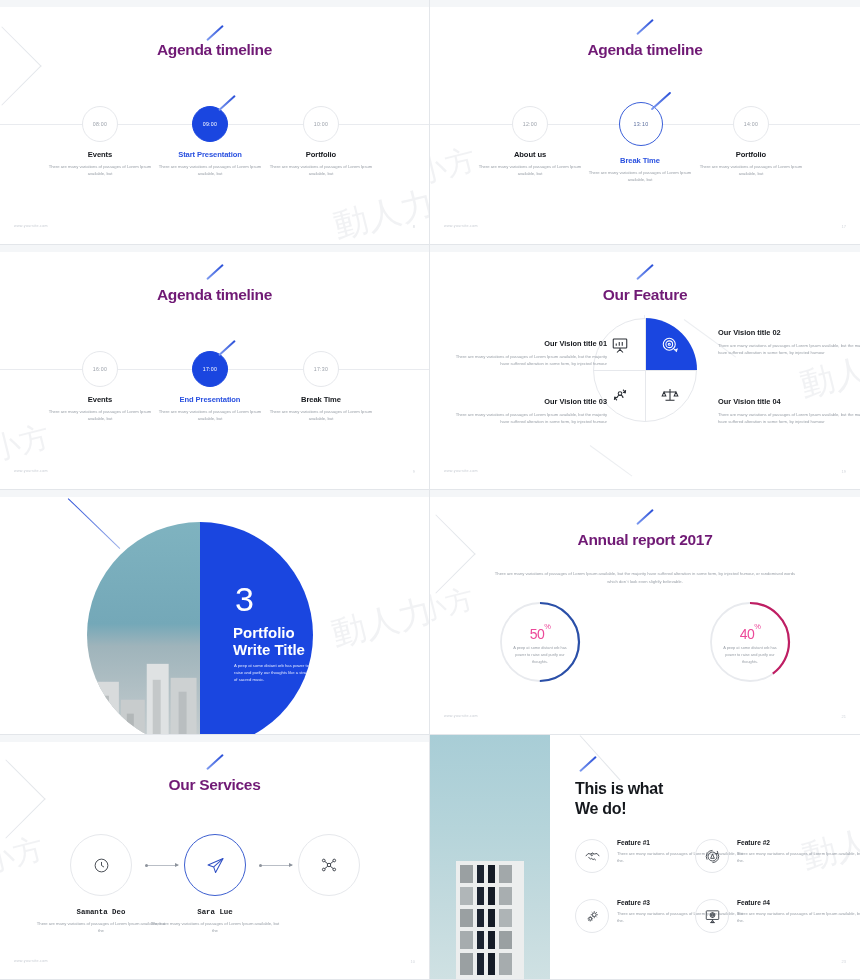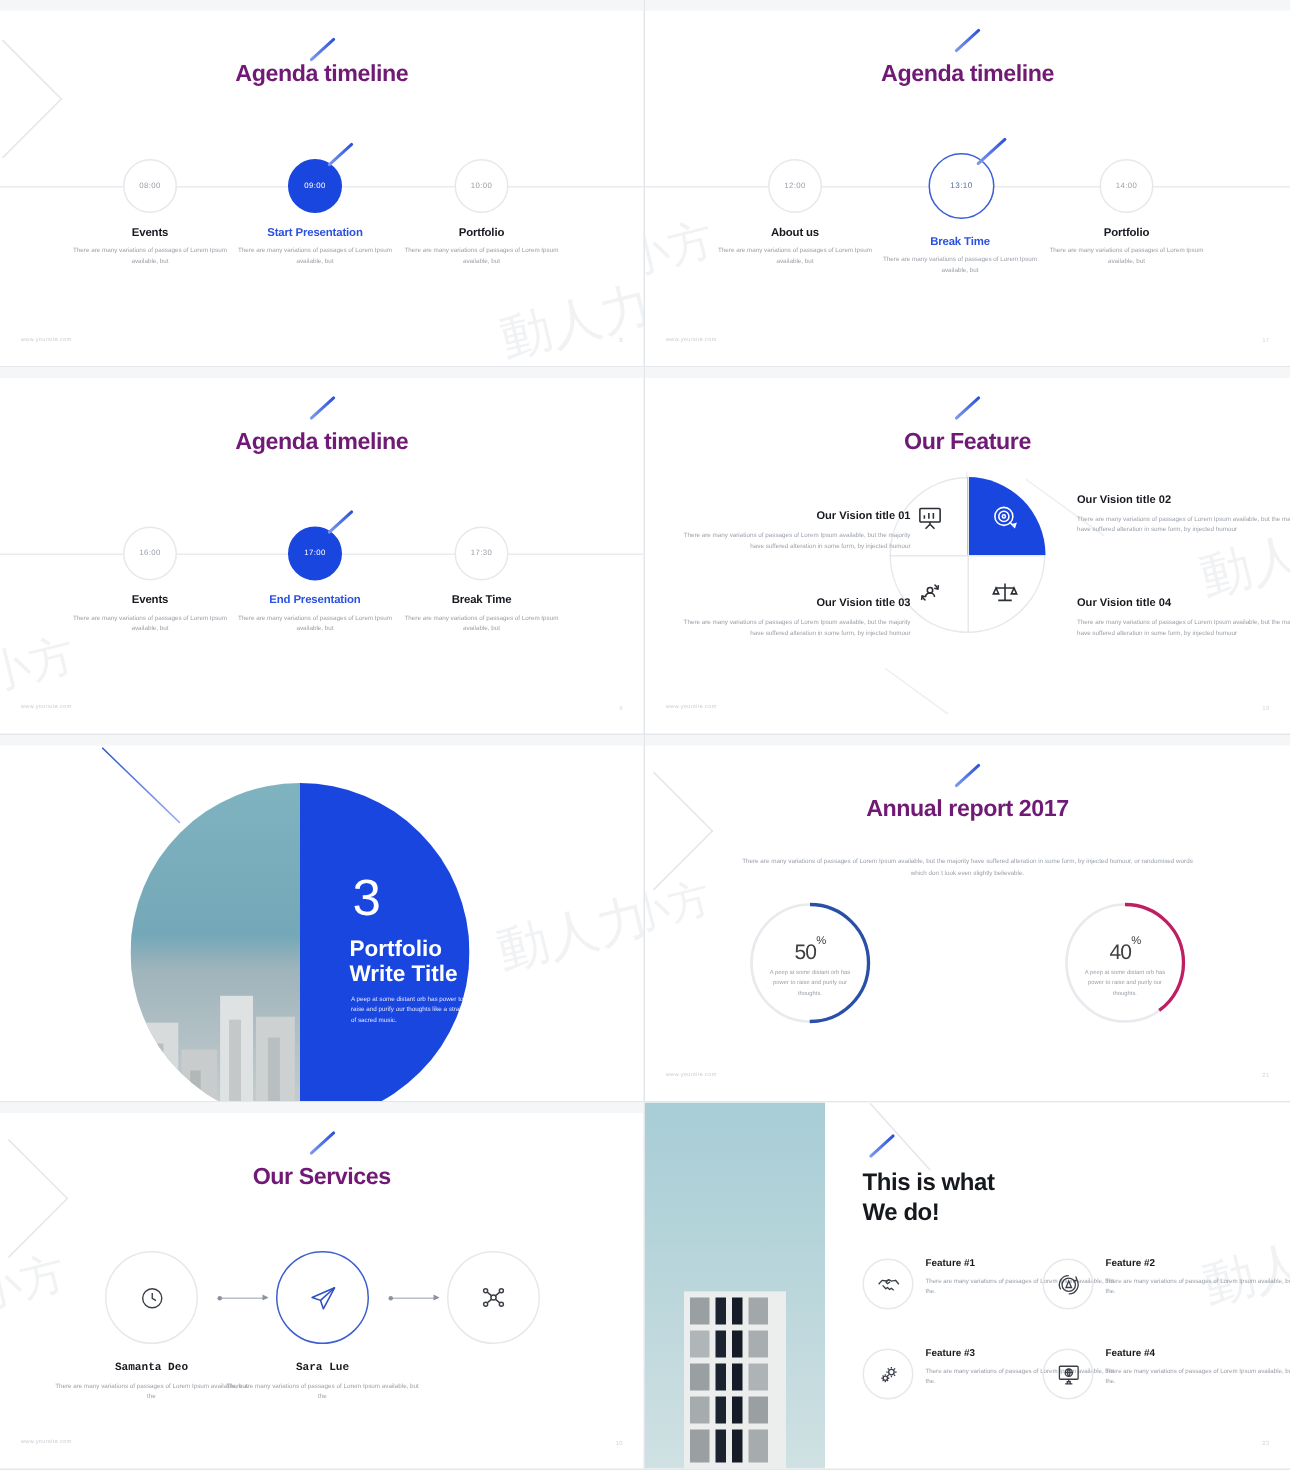--- a/index.html
+++ b/index.html
@@ -133,21 +133,21 @@
   .pf-p { position:absolute; color:#dfe6ff; font-size:4.2px; line-height:1.7; width:78px; }
   
   .ar-intro {
     position:absolute; left:60px; right:60px; text-align:center;
     font-size:4.2px; line-height:1.8; color:#9aa0a8;
   }
   .donut { position:absolute; width:84px; height:84px; }
   .donut svg { display:block; }
   .donut-val {
     position:absolute; left:0; right:0; top:26px; text-align:center;
-    font-size:14px; font-weight:400; color:#404040; letter-spacing:-0.5px;
+    font-size:14px; font-weight:400; color:#ec4899; letter-spacing:-0.5px;
   }
   .donut-val sup { font-size: 7.5px; top:-0.55em; position:relative; }
   .donut-p {
     position:absolute; left:12px; right:12px; top:45px; text-align:center;
     font-size:3.9px; line-height:1.75; color:#9aa0a8;
   }
   
   .sv-circle {
     position:absolute; width:62px; height:62px; border-radius:50%;
     border:1px solid #e6e8ec; display:flex; align-items:center; justify-content:center;

